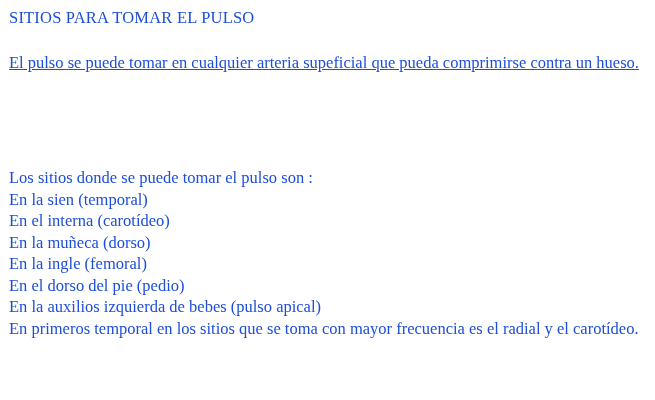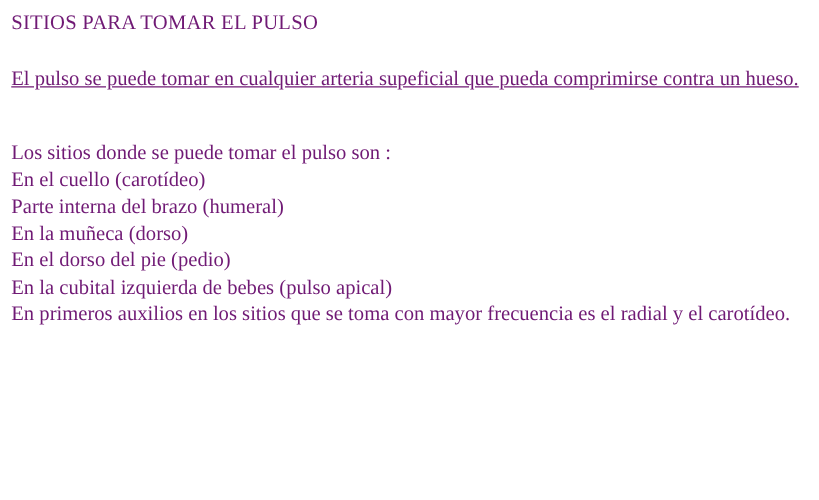--- a/index.html
+++ b/index.html
@@ -13,50 +13,51 @@
     overflow: hidden;
   }
   .doc {
     box-sizing: border-box;
     width: 655px;
     height: 396px;
     padding: 7px 6px 0 9px;
     font-family: "Liberation Serif", "DejaVu Serif", serif;
     font-size: 16.5px;
     line-height: 21.5px;
-    color: #701a75;
+    color: #1d4ed8;
   }
   .doc-title {
     margin: 0;
     font-size: 16.5px;
     font-weight: normal;
     letter-spacing: 0.2px;
   }
   .doc-intro {
     margin: 23px 0 0 0;
     max-width: 648px;
     text-decoration: underline;
   }
   .doc-list {
-    margin-top: 38px;
+    margin-top: 94px;
   }
   .doc-line {
     max-width: 648px;
   }
 </style>
 </head>
 <body>
 
 <div class="doc">
   <h1 class="doc-title">SITIOS PARA TOMAR EL PULSO</h1>
 
   <p class="doc-intro">El pulso se puede tomar en cualquier arteria supeficial que pueda comprimirse contra un hueso.</p>
 
   <div class="doc-list">
     <div class="doc-line">Los sitios donde se puede tomar el pulso son :</div>
-    <div class="doc-line">En el cuello (carotídeo)</div>
-    <div class="doc-line">Parte interna del brazo (humeral)</div>
+    <div class="doc-line">En la sien (temporal)</div>
+    <div class="doc-line">En el interna (carotídeo)</div>
     <div class="doc-line">En la muñeca (dorso)</div>
+    <div class="doc-line">En la ingle (femoral)</div>
     <div class="doc-line">En el dorso del pie (pedio)</div>
-    <div class="doc-line">En la cubital izquierda de bebes (pulso apical)</div>
-    <div class="doc-line">En primeros auxilios en los sitios que se toma con mayor frecuencia es el radial y el carotídeo.</div>
+    <div class="doc-line">En la auxilios izquierda de bebes (pulso apical)</div>
+    <div class="doc-line">En primeros temporal en los sitios que se toma con mayor frecuencia es el radial y el carotídeo.</div>
   </div>
 </div>
 
 </body></html>

